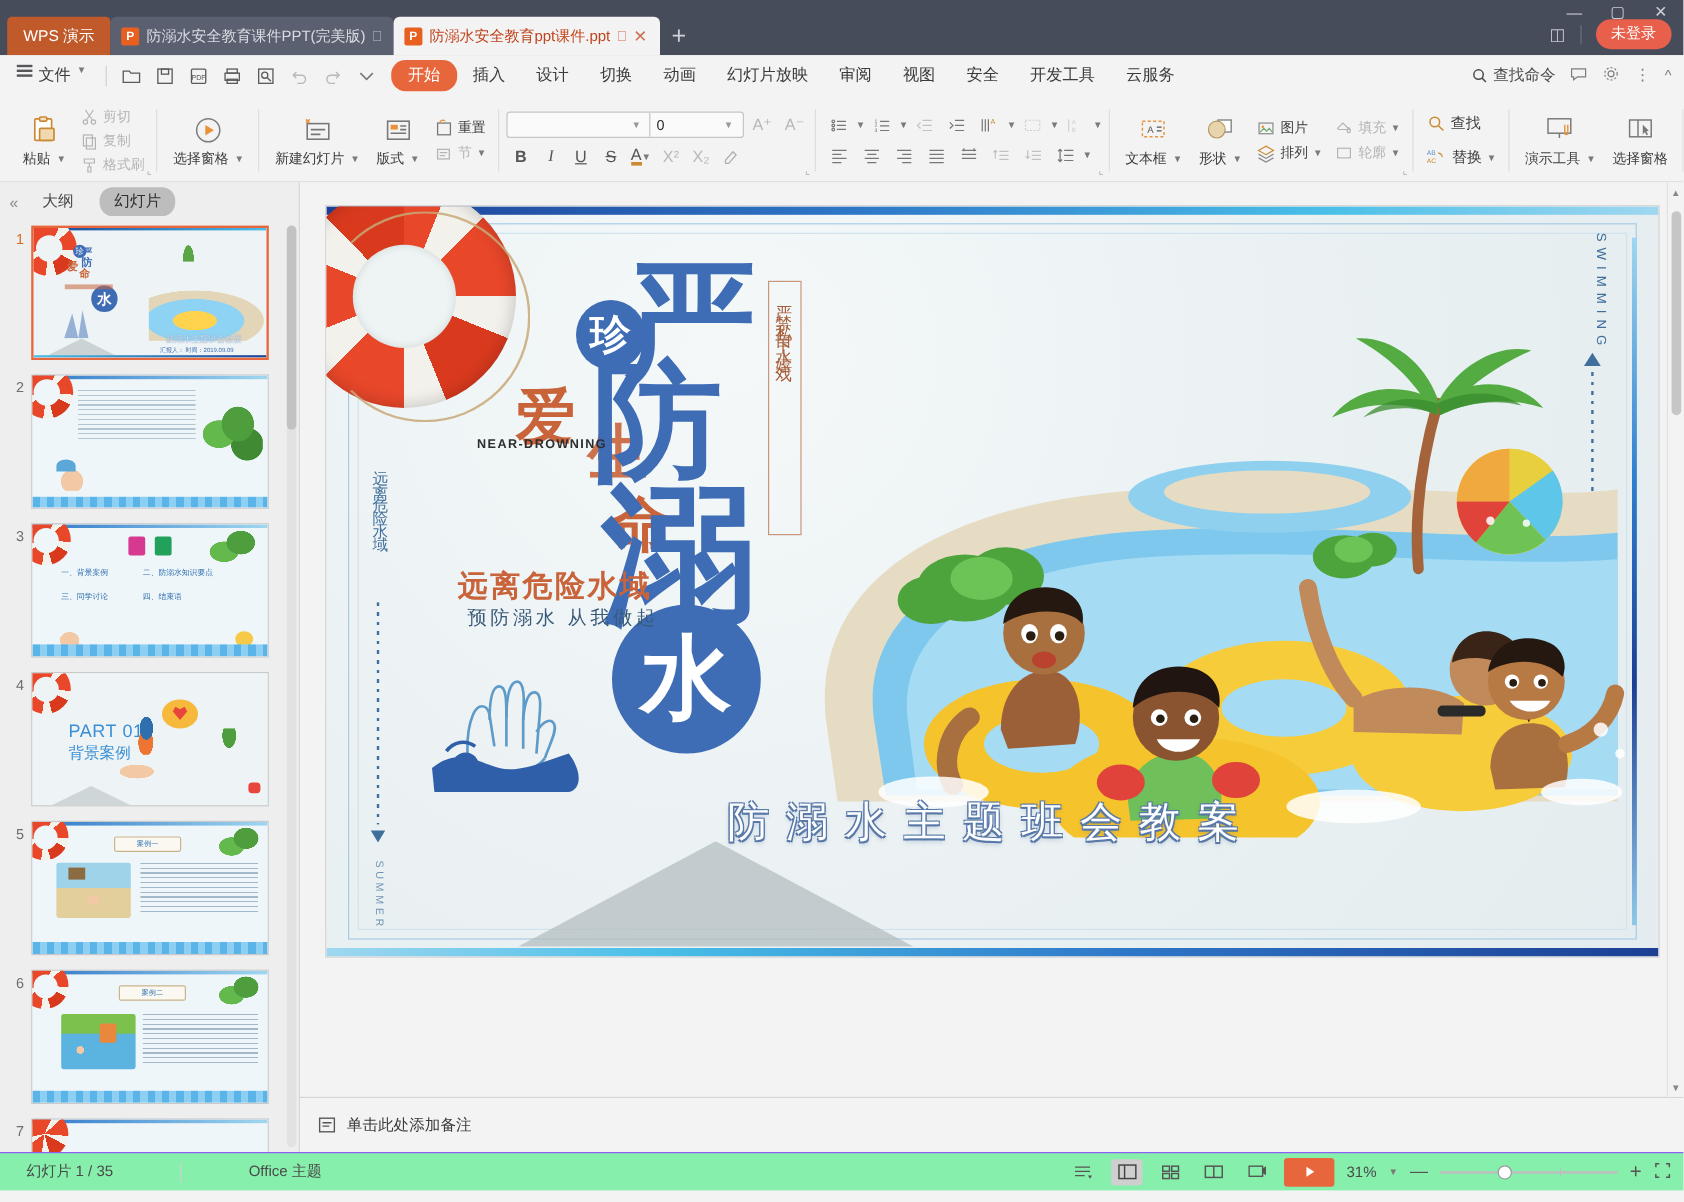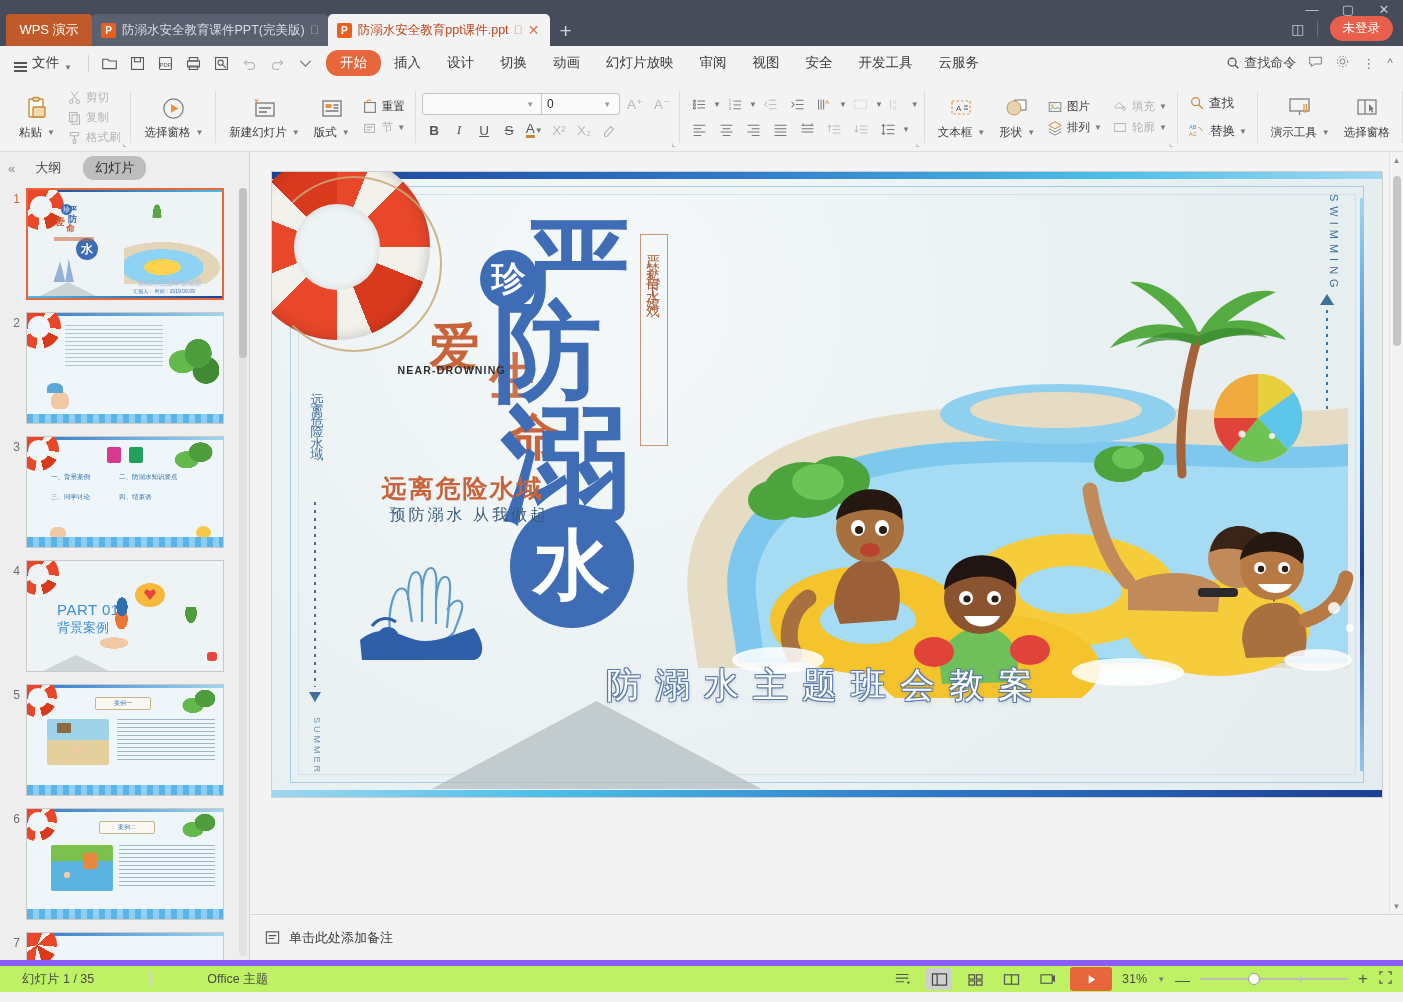--- a/index.html
+++ b/index.html
@@ -49,21 +49,21 @@
   .btn-login {
     background: #e8604c; color: #fff; font-size: 12.5px; border-radius: 13px;
     padding: 4px 13px; white-space: nowrap;
   }
 
   
   .menubar {
     height: 34px; background: #f3f3f3; display: flex; align-items: center;
     padding-left: 14px; font-size: 13.5px; color: #3a3a3a; position: relative;
   }
-  .file-btn { display: flex; align-items: flex-end; gap: 5px; margin-right: 8px; }
+  .file-btn { display: flex; align-items: flex-start; gap: 5px; margin-right: 8px; }
   .hamburger { display: inline-flex; flex-direction: column; gap: 2.5px; }
   .hamburger i { display: block; width: 13px; height: 1.6px; background: #55565a; }
   .caret { font-size: 8px; color: #7a7a7a; }
   .mb-sep { width: 1px; height: 17px; background: #d2d2d2; margin: 0 8px; }
   .qicons { display: flex; align-items: center; gap: 3px; }
   .qic {
     width: 25px; height: 24px; display: flex; align-items: center;
     justify-content: center; color: #5b5b5b;
   }
   .qic svg { display: block; }
@@ -187,21 +187,21 @@
     height: 16px; display: flex; align-items: center; justify-content: center;
     font-size: 8px; color: #888;
   }
   .ss-thumb {
     position: absolute; left: 3px; width: 8px; top: 24px; height: 170px;
     background: #c6c6c6; border-radius: 4px;
   }
 
   
   .statusbar {
-    height: 32px; background: #bef264; border-top: 6px solid #8b5cf6;
+    height: 32px; background: #86efac; border-top: 1px solid #8b5cf6;
     display: flex; align-items: center; font-size: 12.5px; color: #4a4a4a;
     padding: 0 10px; position: relative; gap: 44px;
   }
   .sb-item { padding: 0 12px; }
   .sb-div { width: 1px; height: 16px; background: #cfcfcf; }
   .statusright {
     position: absolute; right: 10px; display: flex; align-items: center; gap: 10px;
   }
   .viewbtn {
     width: 26px; height: 22px; display: flex; align-items: center;

